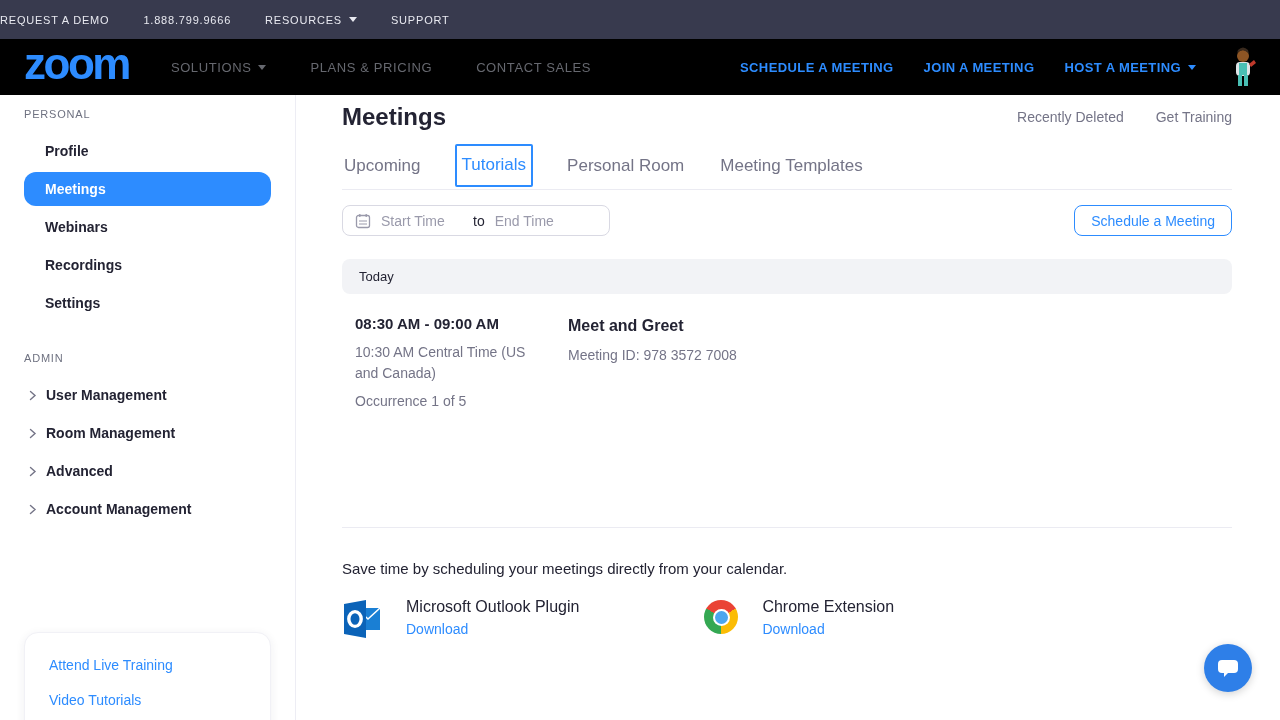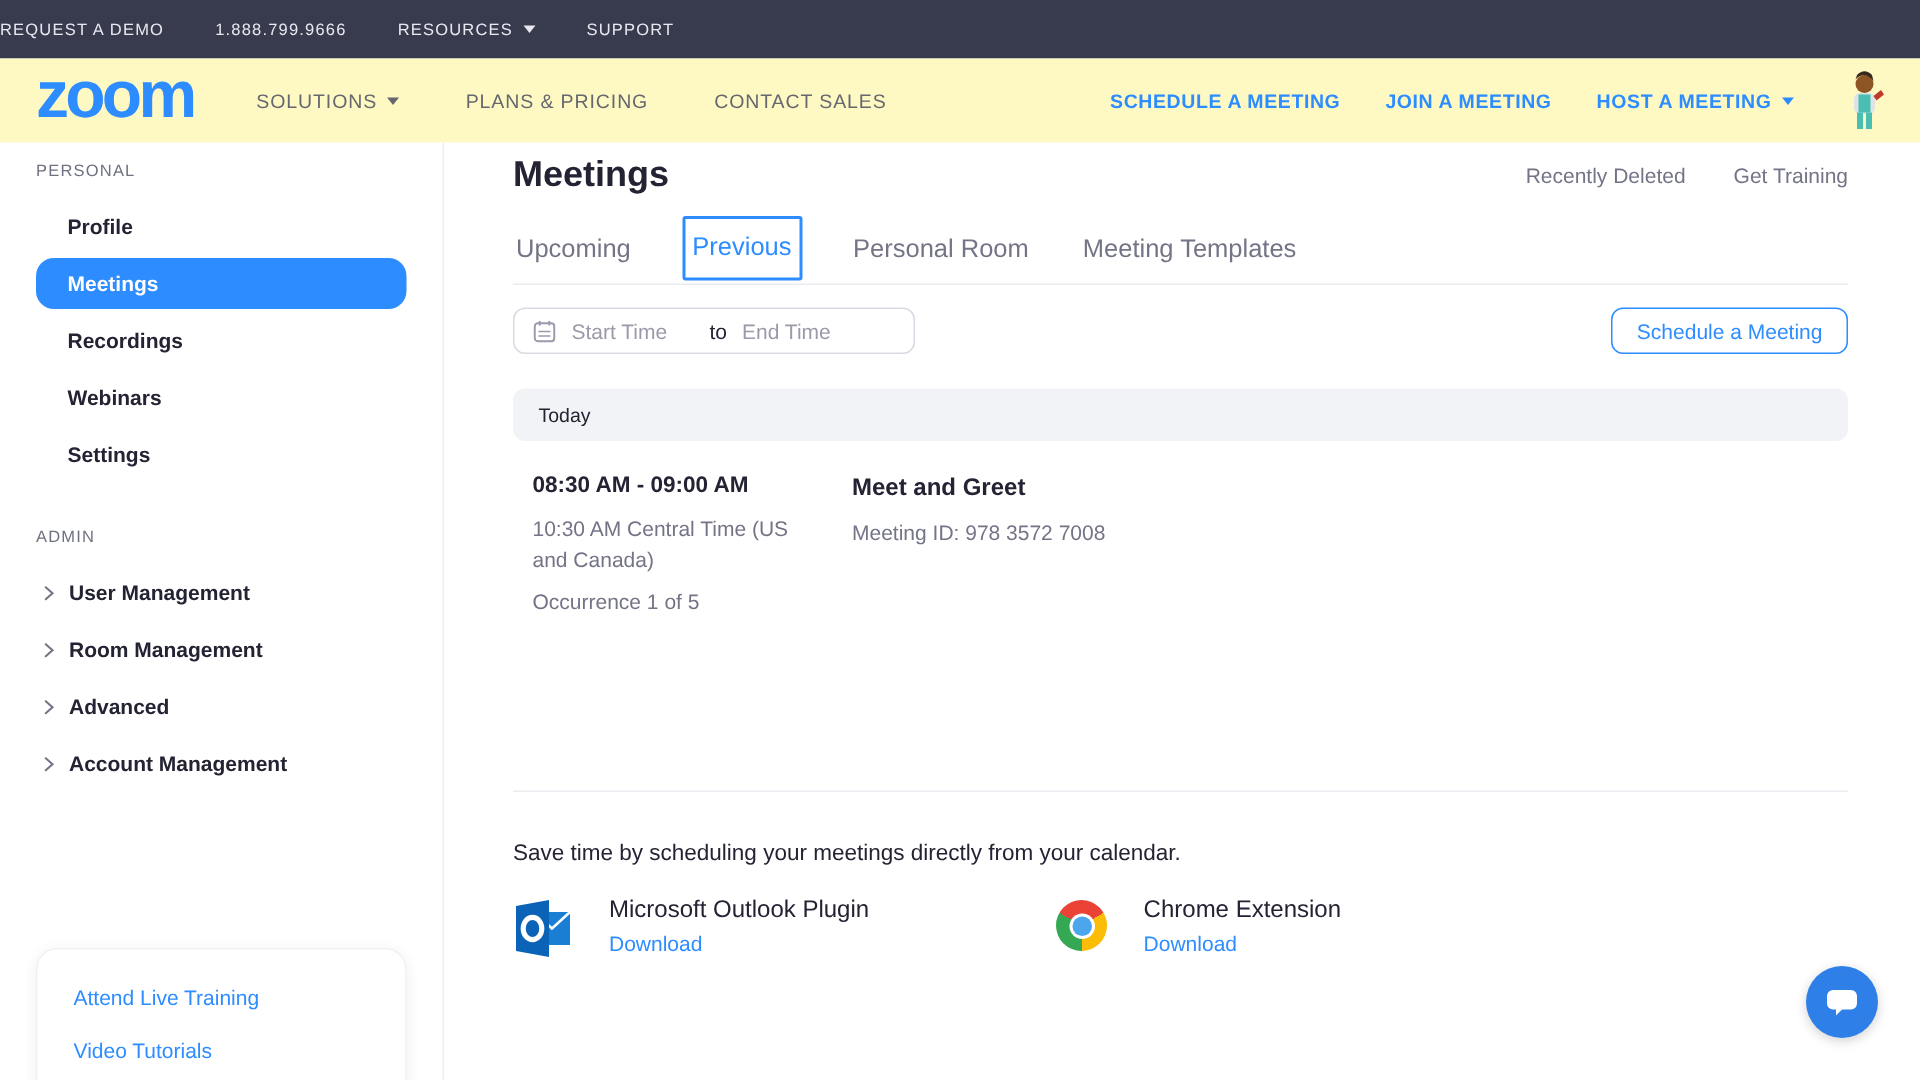--- a/index.html
+++ b/index.html
@@ -9,21 +9,21 @@
   
   .topbar { height:39px; background:#383A4E; display:flex; align-items:center;
     justify-content:flex-start; padding-right:26px; gap:34px; }
   .topbar a { color:#E8E9F0; font-size:11px; letter-spacing:.8px; text-decoration:none;
     display:flex; align-items:center; gap:7px; cursor:pointer; }
 
   .caret { display:inline-block; width:0; height:0; border-left:4px solid transparent;
     border-right:4px solid transparent; border-top:5px solid currentColor; }
 
   
-  .header { height:56px; display:flex; align-items:center; padding:0 22px 0 24px; background:#fef9c3; }
+  .header { height:56px; display:flex; align-items:center; padding:0 22px 0 24px; background:#000000; }
   .logo { font-size:44px; font-weight:bold; color:#2D8CFF; letter-spacing:-2.5px;
     line-height:1; margin-top:-6px; cursor:pointer; }
   .mainnav { display:flex; gap:44px; margin-left:42px; }
   .mainnav a { font-size:13px; color:#66686F; letter-spacing:.6px; text-decoration:none;
     display:flex; align-items:center; gap:7px; cursor:pointer; }
   .header-actions { margin-left:auto; display:flex; align-items:center; gap:30px; }
   .header-actions a { font-size:13px; font-weight:bold; color:#2D8CFF; letter-spacing:.4px;
     text-decoration:none; display:flex; align-items:center; gap:7px; cursor:pointer; }
   .avatar { width:30px; height:40px; margin-left:2px; cursor:pointer; }
 
@@ -146,24 +146,24 @@
 
   <div class="sidebar">
     <div class="section-label">PERSONAL</div>
     <div class="side-item">
         <span>Profile</span>
       </div>
     <div class="side-item active">
         <span>Meetings</span>
       </div>
     <div class="side-item">
+        <span>Webinars</span>
+      </div>
+    <div class="side-item">
         <span>Recordings</span>
-      </div>
-    <div class="side-item">
-        <span>Webinars</span>
       </div>
     <div class="side-item">
         <span>Settings</span>
       </div>
 
     <div class="side-section-gap"></div>
     <div class="section-label">ADMIN</div>
     <div class="side-item">
       <span class="chev">
           <svg width="8" height="11" viewBox="0 0 8 11">
@@ -207,21 +207,21 @@
     <div class="main-head">
       <div class="page-title">Meetings</div>
       <div class="head-links">
         <a>Recently Deleted</a>
         <a>Get Training</a>
       </div>
     </div>
 
     <div class="tabs">
       <div class="tab">Upcoming</div>
-      <div class="tab active">Previous</div>
+      <div class="tab active">Tutorials</div>
       <div class="tab">Personal Room</div>
       <div class="tab">Meeting Templates</div>
     </div>
 
     <div class="filter-row">
       <div class="daterange">
         <svg width="16" height="16" viewBox="0 0 16 16">
           <rect x="1.5" y="2.5" width="13" height="12" rx="2" fill="none" stroke="#9A9AAB" stroke-width="1.3"></rect>
           <line x1="4.8" y1="1" x2="4.8" y2="4" stroke="#9A9AAB" stroke-width="1.3"></line>
           <line x1="11.2" y1="1" x2="11.2" y2="4" stroke="#9A9AAB" stroke-width="1.3"></line>

